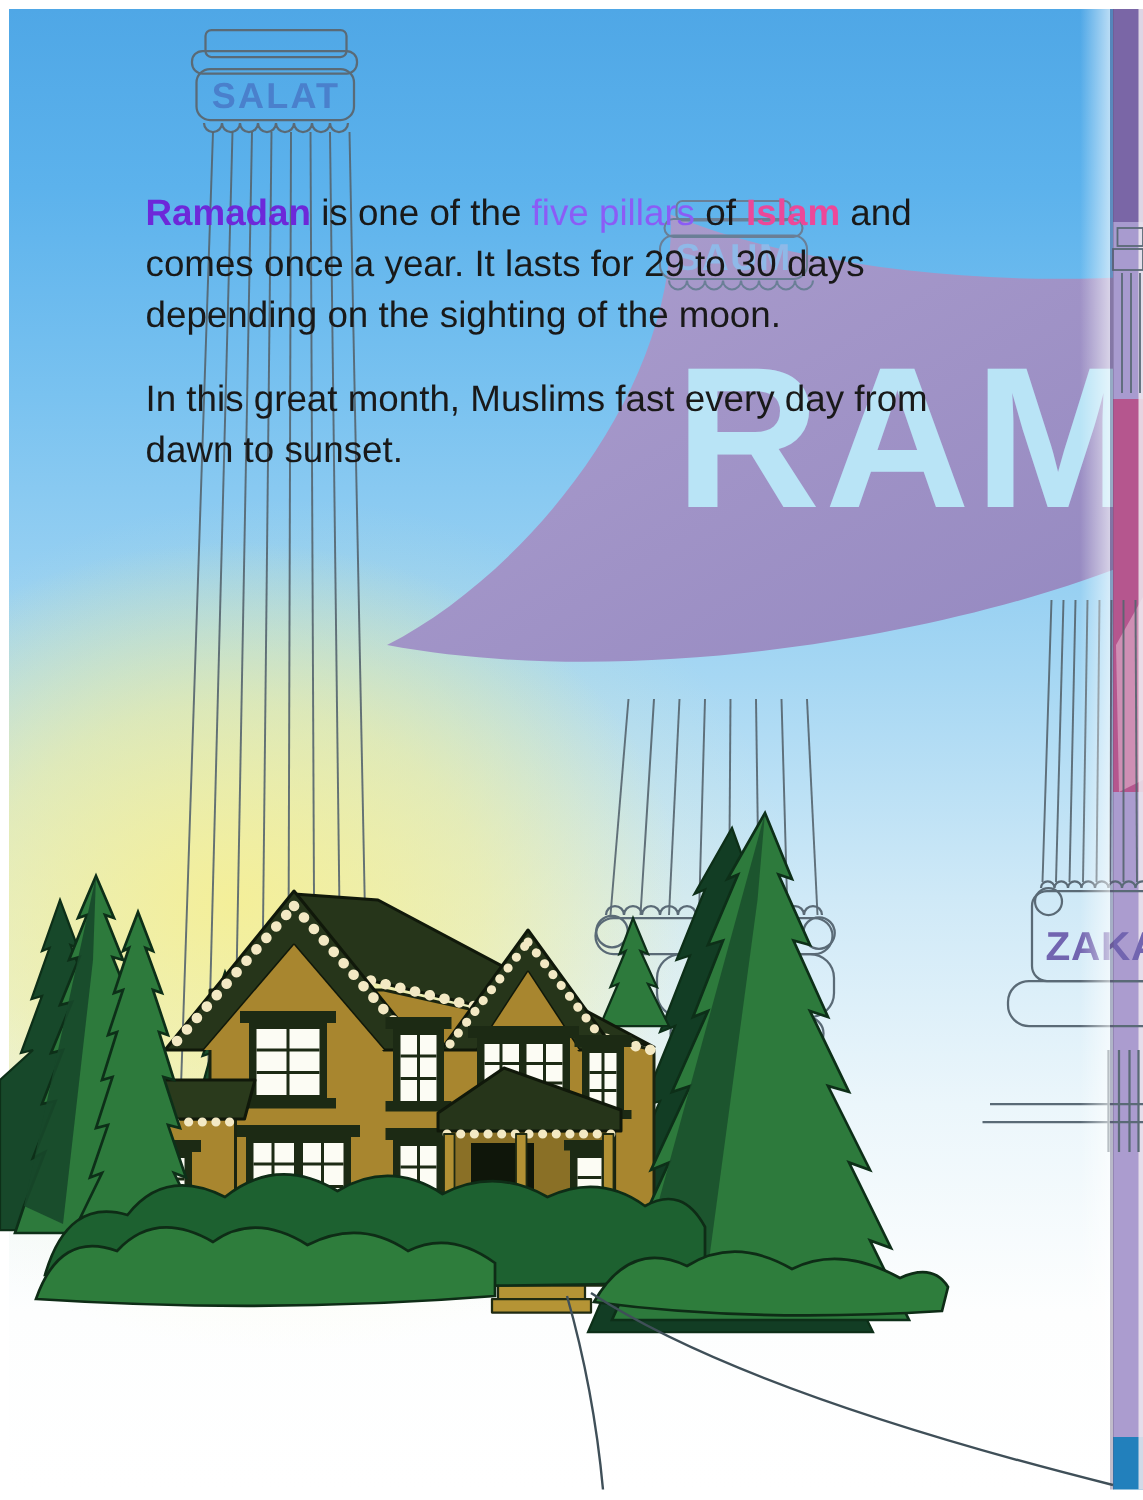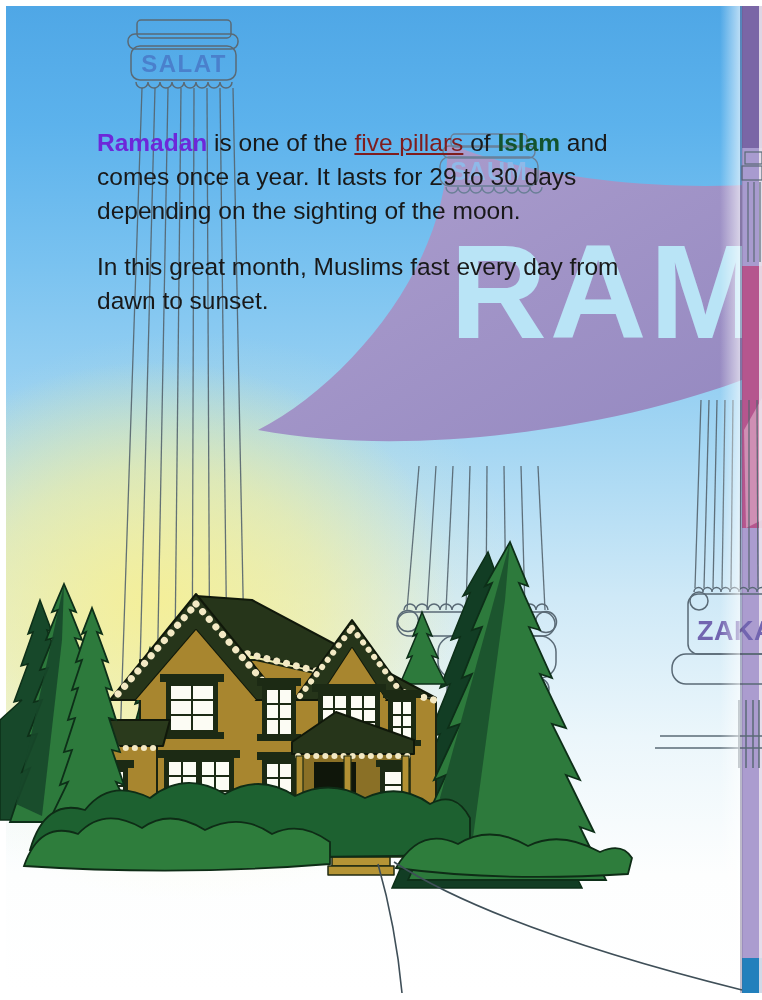--- a/index.html
+++ b/index.html
@@ -21,22 +21,22 @@
     position:absolute;
     white-space:pre-wrap;
     color:#191919;
     font-size:24.5px;
     line-height:34px;
     letter-spacing:0px;
   }
   .para1{left:97px;top:126px;width:600px;}
   .para2{left:97px;top:250px;width:600px;}
   .hl-pink{color:#6d28d9;font-weight:bold;}
-  .hl-blue{color:#7f1d1d;text-decoration:underline;}
-  .hl-green{color:#14532d;font-weight:bold;}
+  .hl-blue{color:#8b5cf6;}
+  .hl-green{color:#ec4899;font-weight:bold;}
 </style>
 </head>
 <body>
 
 <div class="page-bg"></div>
 
 <svg class="scene" width="762" height="1000" viewBox="0 0 762 1000">
   <defs>
     <linearGradient id="bannerGrad" x1="0" y1="0" x2="1" y2="1">
       <stop offset="0" stop-color="#ad9fce"></stop>

